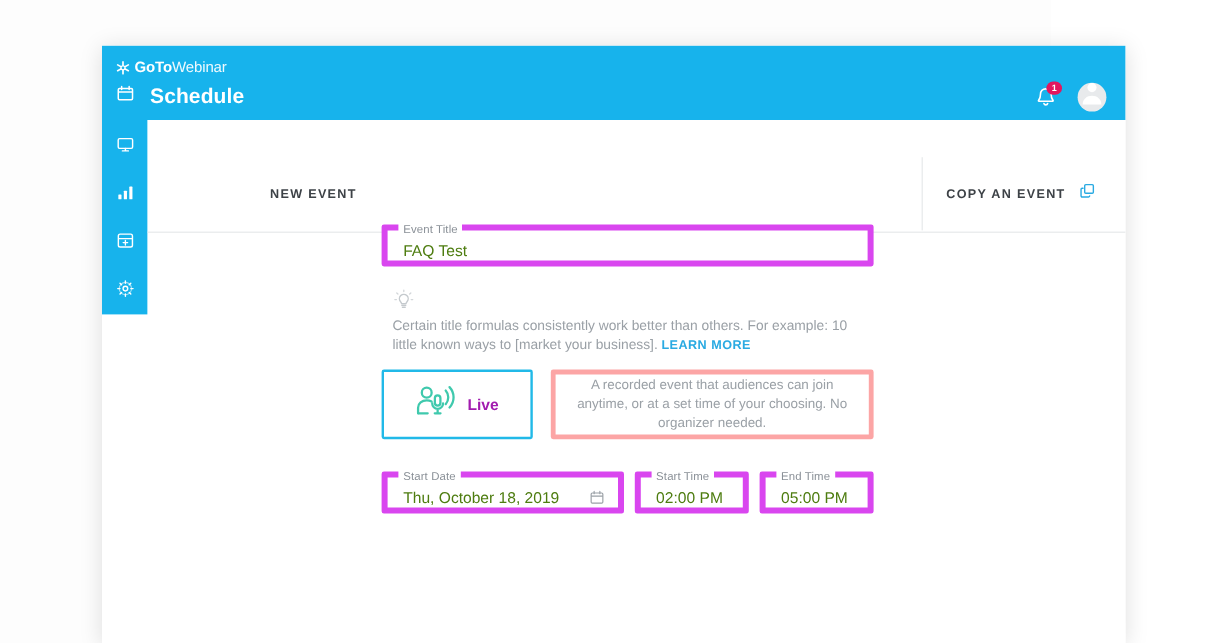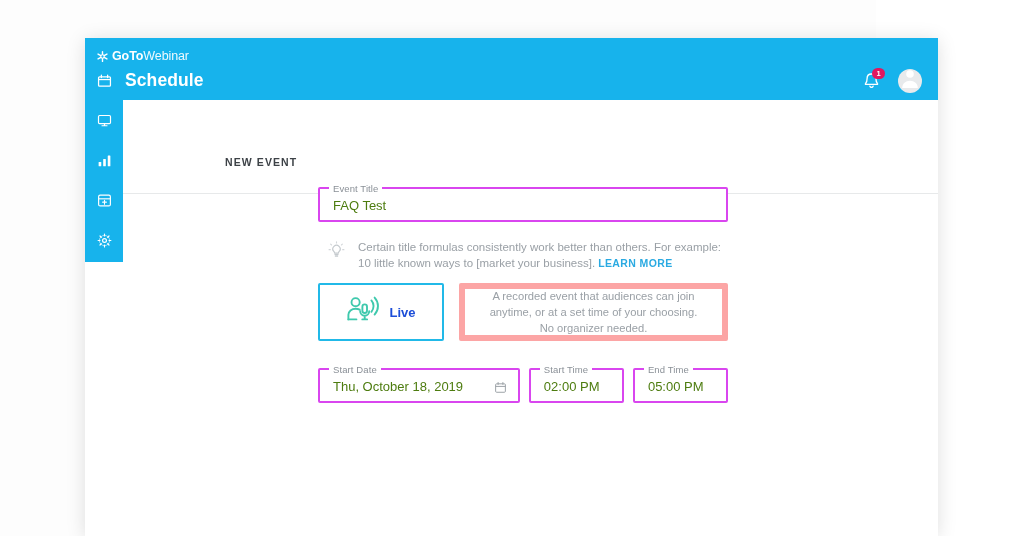--- a/index.html
+++ b/index.html
@@ -59,21 +59,21 @@
     white-space: nowrap;
   }
   .brand-text b { font-weight: 700; }
   .brand-text span { font-weight: 400; opacity: 0.93; }
 
   .page-title-row {
     position: absolute;
     left: 12px;
     top: 32px;
     display: flex;
-    align-items: center;
+    align-items: flex-start;
   }
   .page-title-icon { width: 15px; height: 15px; display:block; margin-right: 13px; }
   .page-title {
     font-size: 17.5px;
     font-weight: 700;
     color: #ffffff;
     letter-spacing: 0.1px;
   }
 
   .header-right {
@@ -177,21 +177,21 @@
   .form-area {
     position: absolute;
     left: 195px;
     top: 62px;
     width: 410px;
   }
 
   
   .field {
     position: relative;
-    border: 2px solid #d946ef;
+    border: 5px solid #d946ef;
     border-radius: 2px;
     height: 36px;
     background: #fff;
     box-sizing: border-box;
   }
   .field .legend {
     position: absolute;
     left: 9px;
     top: -6px;
     background: #ffffff;
@@ -211,20 +211,21 @@
   .field .value::selection { background: transparent; }
 
   .field-title { margin-top: 25px; height: 35px; }
 
   
   .tip {
     display: flex;
     align-items: flex-start;
     margin-top: 17px;
     padding-left: 9px;
+    flex-direction: column;
   }
   .tip-bulb { flex: 0 0 auto; margin-right: 12px; margin-top: 1px; }
   .tip-text {
     font-size: 11.5px;
     line-height: 16px;
     color: #9aa0a6;
   }
   .learn-more {
     color: #2aaae2;
     font-size: 10.5px;
@@ -255,26 +256,26 @@
     align-items: center;
     justify-content: center;
     gap: 9px;
     cursor: pointer;
     box-sizing: border-box;
     background: #fff;
   }
   .choice-live-label {
     font-size: 13px;
     font-weight: 700;
-    color: #1d4ed8;
+    color: #a21caf;
   }
   .choice-recorded {
     flex: 1;
     height: 58px;
-    border: 6px solid #fca5a5;
+    border: 4px solid #fca5a5;
     border-radius: 2px;
     display: flex;
     align-items: center;
     justify-content: center;
     text-align: center;
     padding: 0 16px;
     box-sizing: border-box;
     cursor: pointer;
     background: #fff;
   }
@@ -395,20 +396,29 @@
           </svg>
         </span>
       </div>
     </div>
 
     <div class="content-card">
 
       <div class="card-topbar">
         <span class="new-event-label">NEW EVENT</span>
 
+        <div class="copy-event-btn">
+          <span class="copy-event-label">COPY AN EVENT</span>
+          <span>
+            <svg width="14" height="14" viewBox="0 0 24 24" fill="none" aria-hidden="true">
+              <rect x="8.4" y="3.2" width="12.4" height="12.4" rx="1.6" stroke="#2aaae2" stroke-width="2"></rect>
+              <path d="M15.6 19.2a1.6 1.6 0 0 1-1.6 1.6H4.8a1.6 1.6 0 0 1-1.6-1.6V9.9a1.6 1.6 0 0 1 1.6-1.6h1.3" stroke="#2aaae2" stroke-width="2" stroke-linecap="round"></path>
+            </svg>
+          </span>
+        </div>
       </div>
 
       <div class="form-area">
 
         <div class="field field-title">
           <span class="legend">Event Title</span>
           <span class="value" title="Event Title">FAQ Test</span>
         </div>
 
         <div class="tip">

